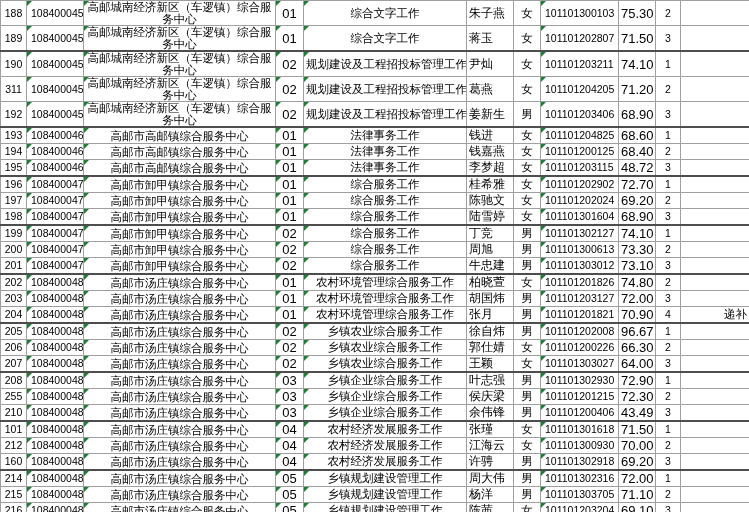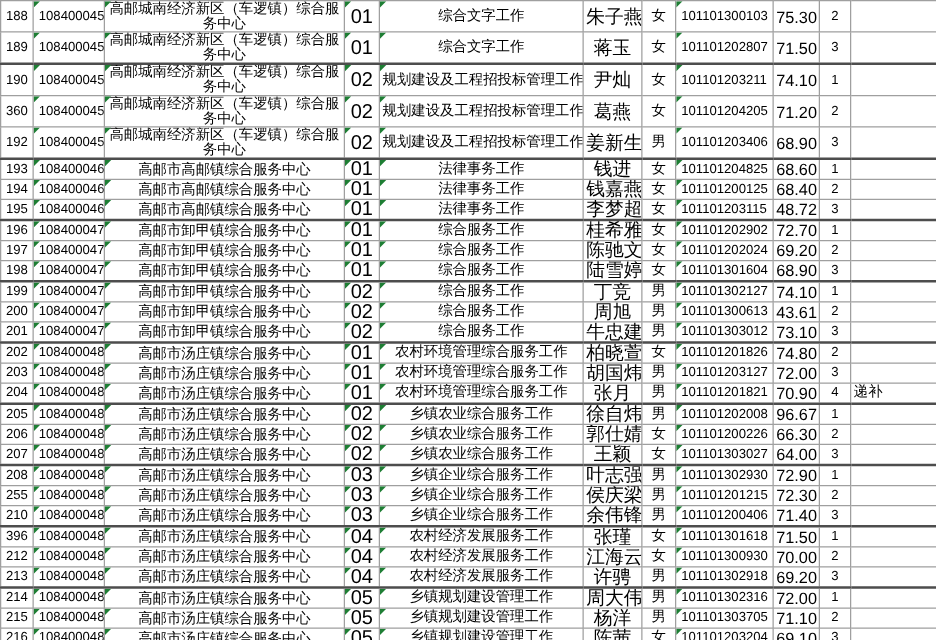--- a/index.html
+++ b/index.html
@@ -23,28 +23,28 @@
     line-height:13px;
   }
   tr.tall td{height:24px;}
   tr.group-top td{border-top:2px solid #4d4d4d;}
   tbody tr:last-child td{border-bottom:2px solid #4d4d4d;}
 
   
   td.col0{text-align:center;font-size:10.5px;}                 
   td.col1{text-align:left;padding-left:4px;font-size:10.5px;}  
   td.col2{text-align:center;font-size:11.5px;white-space:normal;line-height:12px;} 
-  td.col3{text-align:center;font-size:16px;}                 
+  td.col3{text-align:center;font-size:13px;}                 
   td.col4{text-align:center;font-size:11.5px;}                   
-  td.col5{text-align:center;font-size:15px;}                 
+  td.col5{font-size:12px;}                 
   td.col6{text-align:center;font-size:11.5px;}                 
   td.col7{text-align:left;padding-left:4px;font-size:10.5px;}  
   td.col8{text-align:left;font-size:13px;}                 
   td.col9{text-align:center;font-size:10.5px;}                 
-  td.col10{text-align:left;font-size:11.5px;margin-left:24px;}                
+  td.col10{text-align:right;font-size:11.5px;margin-left:24px;}                
 
   
   td.flag::before{
     content:"";
     position:absolute;top:0;left:0;
     width:0;height:0;
     border-top:5px solid #1e7e34;
     border-right:5px solid transparent;
   }
 </style>
@@ -100,21 +100,21 @@
           <td class="col3 flag">02</td>
           <td class="col4 flag">规划建设及工程招投标管理工作</td>
           <td class="col5">尹灿</td>
           <td class="col6">女</td>
           <td class="col7 flag">101101203211</td>
           <td class="col8">74.10</td>
           <td class="col9">1</td>
           <td class="col10"></td>
         </tr>
         <tr class="tall">
-          <td class="col0">360</td>
+          <td class="col0">311</td>
           <td class="col1 flag">108400045</td>
           <td class="col2 flag">高邮城南经济新区（车逻镇）综合服务中心</td>
           <td class="col3 flag">02</td>
           <td class="col4 flag">规划建设及工程招投标管理工作</td>
           <td class="col5">葛燕</td>
           <td class="col6">女</td>
           <td class="col7 flag">101101204205</td>
           <td class="col8">71.20</td>
           <td class="col9">2</td>
           <td class="col10"></td>
@@ -225,21 +225,21 @@
         </tr>
         <tr>
           <td class="col0">200</td>
           <td class="col1 flag">108400047</td>
           <td class="col2 flag">高邮市卸甲镇综合服务中心</td>
           <td class="col3 flag">02</td>
           <td class="col4 flag">综合服务工作</td>
           <td class="col5">周旭</td>
           <td class="col6">男</td>
           <td class="col7 flag">101101300613</td>
-          <td class="col8">43.61</td>
+          <td class="col8">73.30</td>
           <td class="col9">2</td>
           <td class="col10"></td>
         </tr>
         <tr>
           <td class="col0">201</td>
           <td class="col1 flag">108400047</td>
           <td class="col2 flag">高邮市卸甲镇综合服务中心</td>
           <td class="col3 flag">02</td>
           <td class="col4 flag">综合服务工作</td>
           <td class="col5">牛忠建</td>
@@ -355,26 +355,26 @@
         </tr>
         <tr>
           <td class="col0">210</td>
           <td class="col1 flag">108400048</td>
           <td class="col2 flag">高邮市汤庄镇综合服务中心</td>
           <td class="col3 flag">03</td>
           <td class="col4 flag">乡镇企业综合服务工作</td>
           <td class="col5">余伟锋</td>
           <td class="col6">男</td>
           <td class="col7 flag">101101200406</td>
-          <td class="col8">71.40</td>
-          <td class="col9">3</td>
-          <td class="col10"></td>
-        </tr>
-        <tr class="group-top">
-          <td class="col0">396</td>
+          <td class="col8">43.49</td>
+          <td class="col9">3</td>
+          <td class="col10"></td>
+        </tr>
+        <tr class="group-top">
+          <td class="col0">101</td>
           <td class="col1 flag">108400048</td>
           <td class="col2 flag">高邮市汤庄镇综合服务中心</td>
           <td class="col3 flag">04</td>
           <td class="col4 flag">农村经济发展服务工作</td>
           <td class="col5">张瑾</td>
           <td class="col6">女</td>
           <td class="col7 flag">101101301618</td>
           <td class="col8">71.50</td>
           <td class="col9">1</td>
           <td class="col10"></td>
@@ -386,21 +386,21 @@
           <td class="col3 flag">04</td>
           <td class="col4 flag">农村经济发展服务工作</td>
           <td class="col5">江海云</td>
           <td class="col6">女</td>
           <td class="col7 flag">101101300930</td>
           <td class="col8">70.00</td>
           <td class="col9">2</td>
           <td class="col10"></td>
         </tr>
         <tr>
-          <td class="col0">213</td>
+          <td class="col0">160</td>
           <td class="col1 flag">108400048</td>
           <td class="col2 flag">高邮市汤庄镇综合服务中心</td>
           <td class="col3 flag">04</td>
           <td class="col4 flag">农村经济发展服务工作</td>
           <td class="col5">许骋</td>
           <td class="col6">男</td>
           <td class="col7 flag">101101302918</td>
           <td class="col8">69.20</td>
           <td class="col9">3</td>
           <td class="col10"></td>

